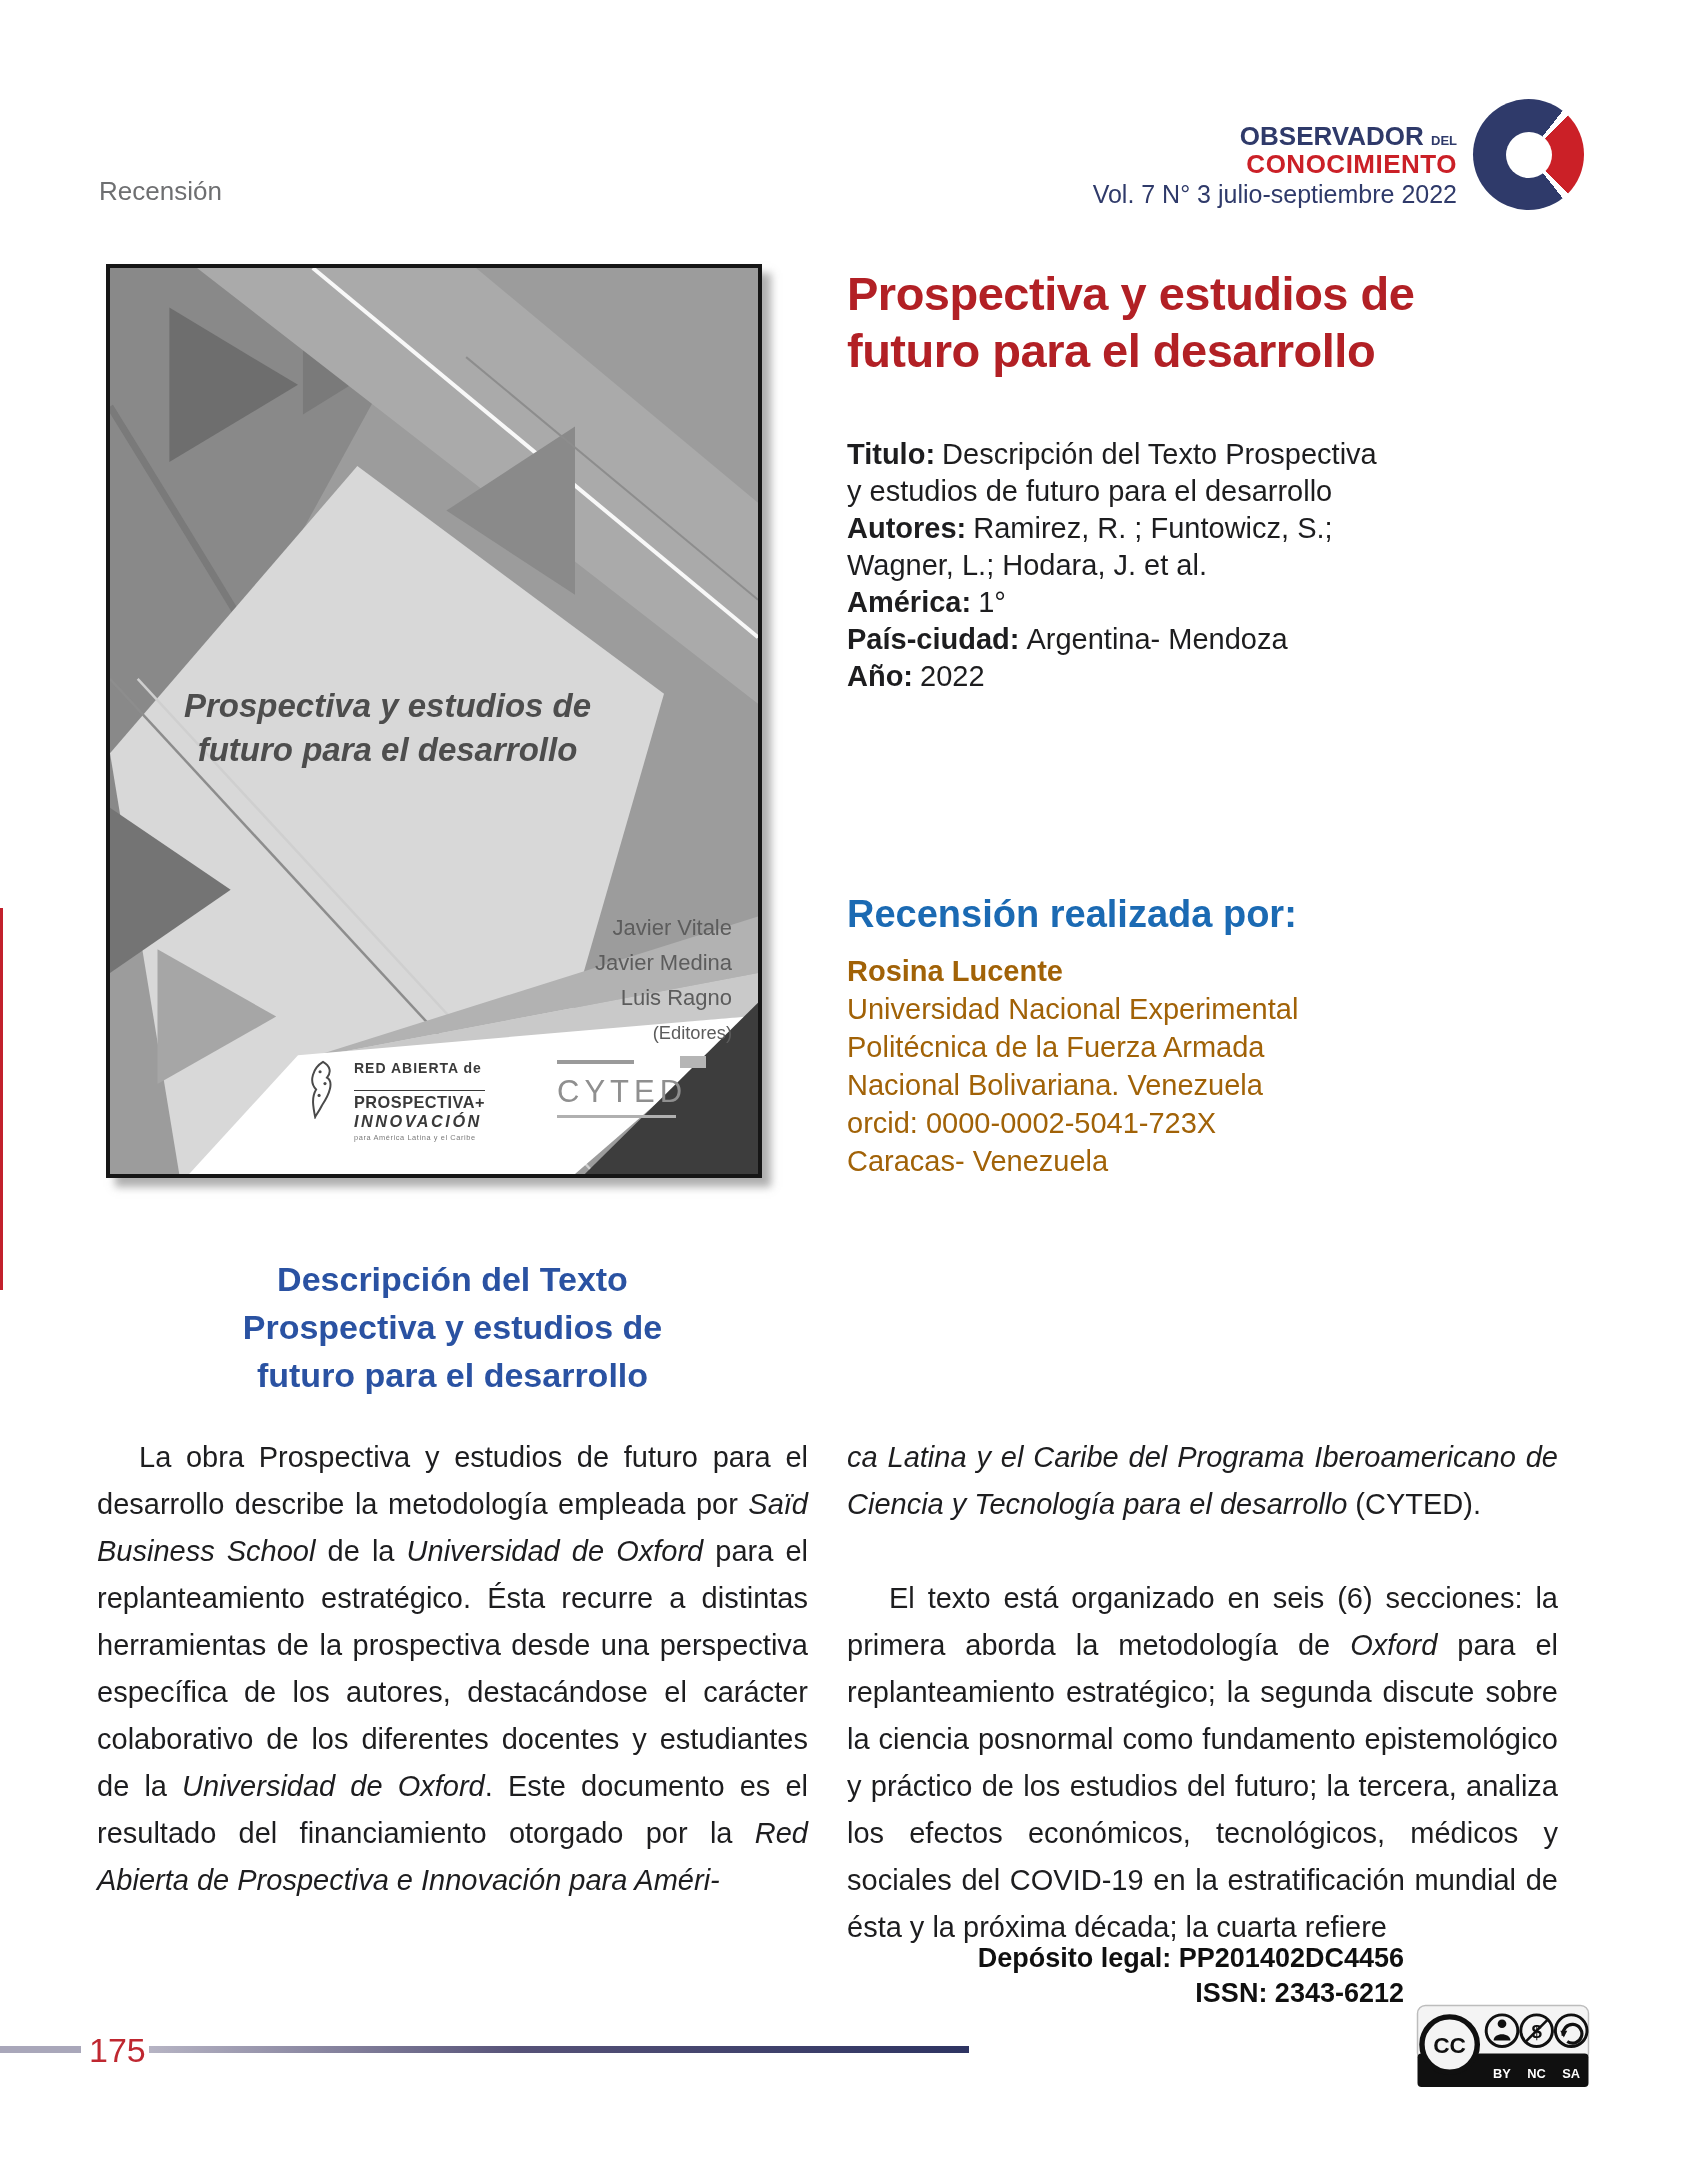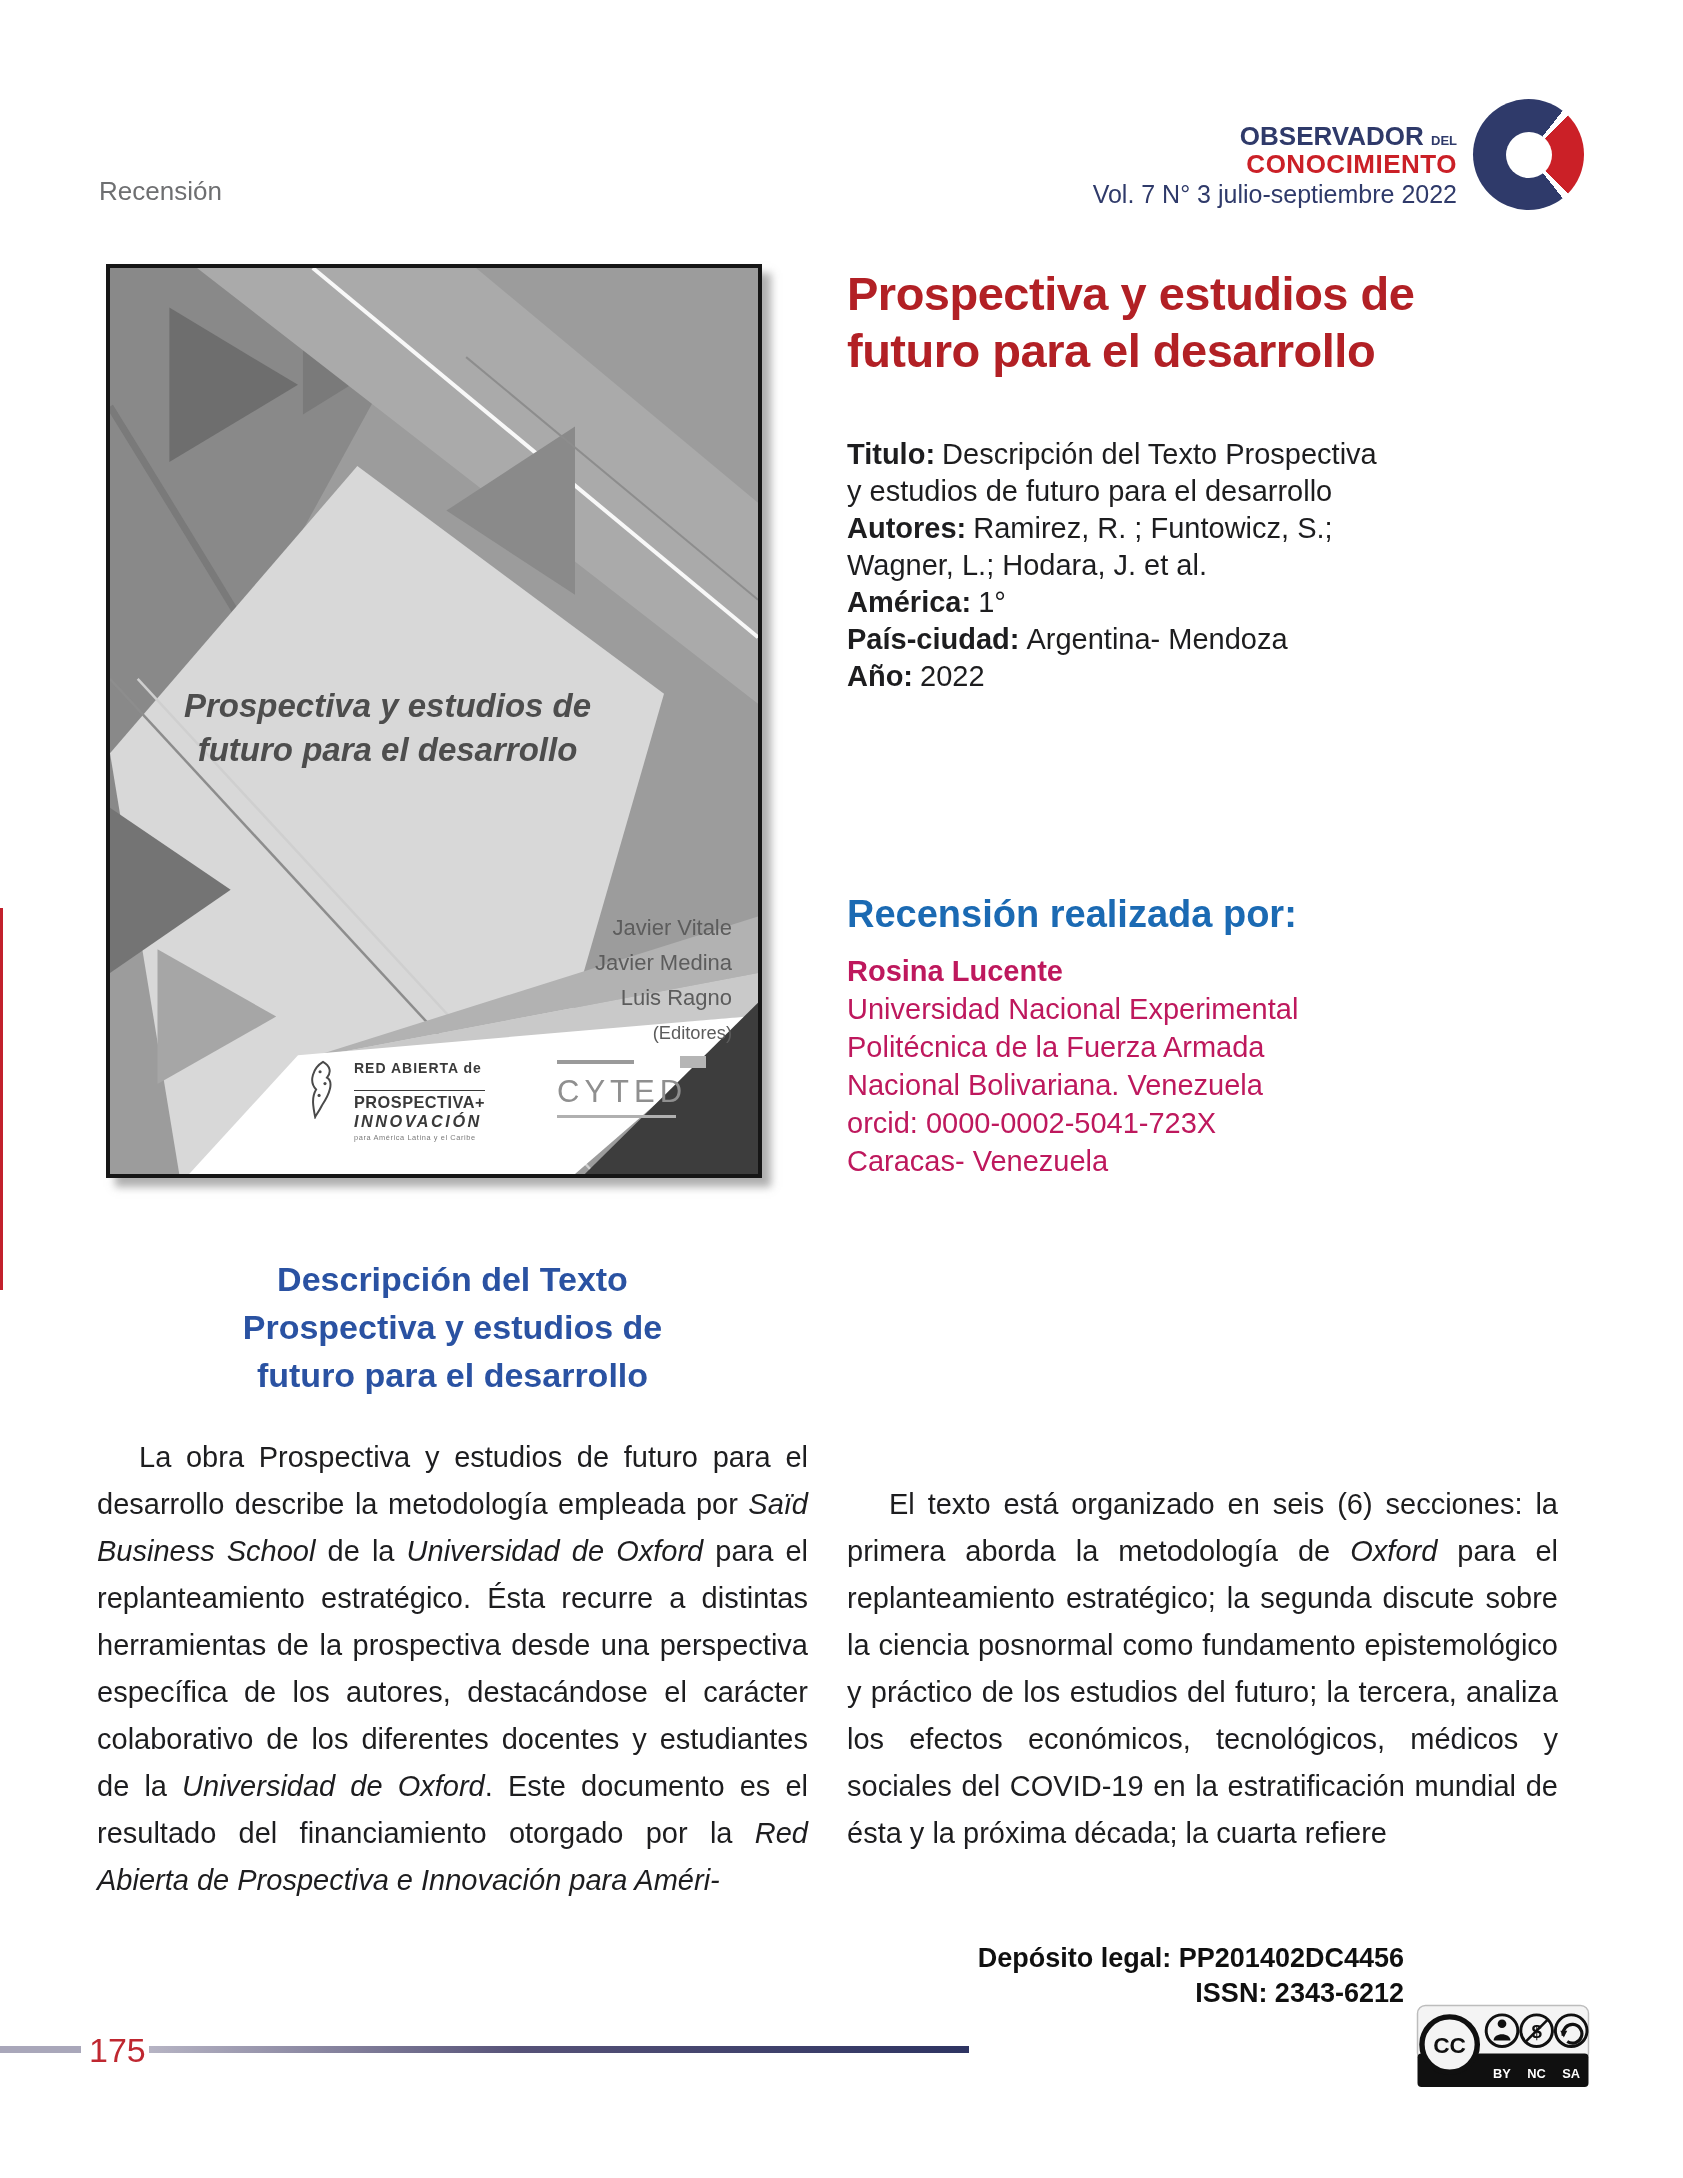--- a/index.html
+++ b/index.html
@@ -42,21 +42,21 @@
   .cyted-word{font-size:31px;color:#8f8f8f;letter-spacing:5px;font-weight:400;}
   .cyted-under{width:119px;height:3px;background:#b0b0b0;margin-top:5px;}
 
   
   .review-title{position:absolute;left:847px;top:265px;width:673px;
     font-size:47px;line-height:57px;font-weight:bold;color:#b22025;letter-spacing:-0.5px;}
   .meta{position:absolute;left:847px;top:436px;width:693px;font-size:29px;line-height:37px;color:#1d1d1f;}
   .meta .lbl{font-weight:bold;margin-right:7px;}
   .meta .lbl:empty{margin-right:0;}
   .rev-head{position:absolute;left:847px;top:893px;font-size:38px;font-weight:bold;color:#1b6ab3;}
-  .rev-block{position:absolute;left:847px;top:952px;width:693px;font-size:29px;line-height:38px;color:#be185d;}
+  .rev-block{position:absolute;left:847px;top:952px;width:693px;font-size:29px;line-height:38px;color:#a16207;}
   .rev-name{font-weight:bold;}
 
   
   .section-heading{position:absolute;left:97px;top:1255px;width:711px;text-align:center;
     font-size:34px;line-height:48px;font-weight:bold;color:#2a52a2;}
   .col{position:absolute;top:1434px;width:711px;font-size:29px;line-height:47px;text-align:justify;color:#1d1d1f;}
   .col-left{left:97px;}
   .col-right{left:847px;}
   .para{margin:0;}
   .para.indent{text-indent:42px;}
@@ -174,20 +174,21 @@
   <div class="section-heading">
     <div>Descripción del Texto</div>
     <div>Prospectiva y estudios de</div>
     <div>futuro para el desarrollo</div>
   </div>
 
   <div class="col col-left">
     <p class="para indent"><span>La obra Prospectiva y estudios de futuro para el desarrollo describe la metodología empleada por </span><i>Saïd Business School</i><span> de la </span><i>Universidad de Oxford</i><span> para el replanteamiento estratégico. Ésta recurre a distintas herramientas de la prospectiva desde una perspectiva específica de los autores, destacándose el carácter colaborativo de los diferentes docentes y estudiantes de la </span><i>Universidad de Oxford</i><span>. Este documento es el resultado del financiamiento otorgado por la </span><i>Red Abierta de Prospectiva e Innovación para Améri-</i></p>
   </div>
   <div class="col col-right">
+    <p class="para"><i>ca Latina y el Caribe del Programa Iberoamericano de Ciencia y Tecnología para el desarrollo</i><span> (CYTED).</span></p>
     <p class="para indent p2"><span>El texto está organizado en seis (6) secciones: la primera aborda la metodología de </span><i>Oxford</i><span> para el replanteamiento estratégico; la segunda discute sobre la ciencia posnormal como fundamento epistemológico y práctico de los estudios del futuro; la tercera, analiza los efectos económicos, tecnológicos, médicos y sociales del COVID-19 en la estratificación mundial de ésta y la próxima década; la cuarta refiere</span></p>
   </div>
 
   <div class="foot-dash"></div>
   <div class="foot-num">175</div>
   <div class="foot-rule"></div>
   <div class="foot-legal">
     <div>Depósito legal: PP201402DC4456</div>
     <div>ISSN: 2343-6212</div>
   </div>

